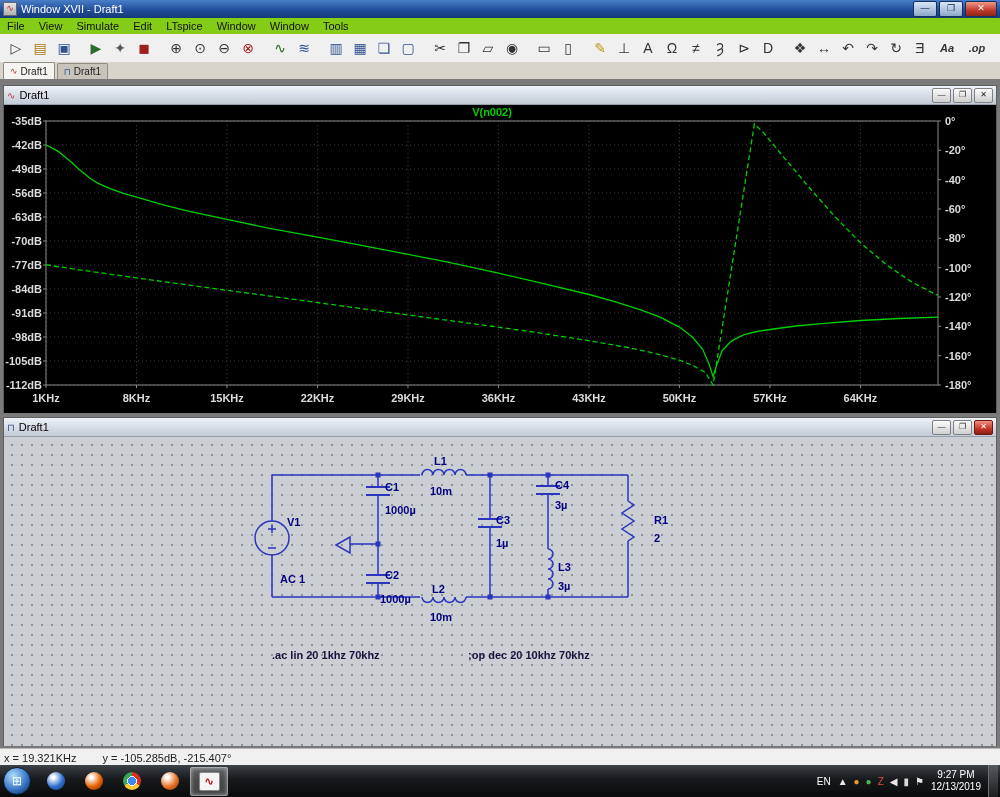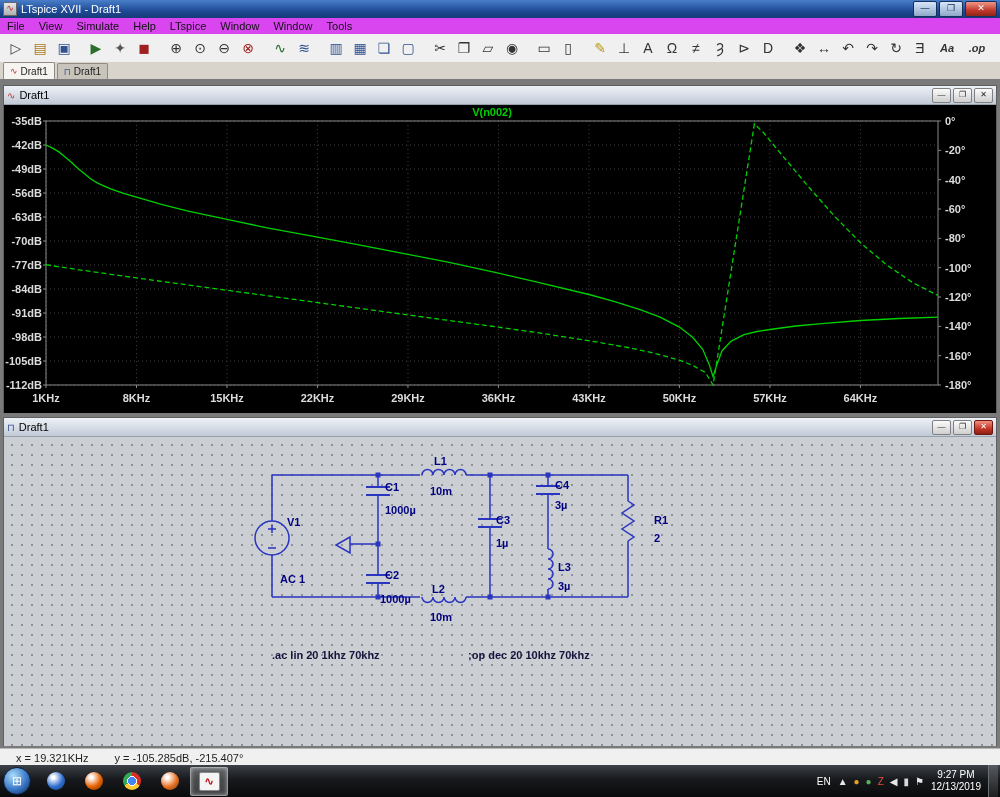--- a/index.html
+++ b/index.html
@@ -13,21 +13,21 @@
     background:linear-gradient(#4a7ec8,#1e4a96 60%,#163a78);
     color:#fff;display:flex;align-items:center;font-size:11px;padding-left:3px;gap:4px;}
   .app-icon{width:12px;height:12px;background:linear-gradient(#e8e8e8,#b0b0b0);
     border:1px solid #666;color:#c02020;font-size:9px;line-height:11px;text-align:center;}
   .caption-buttons{margin-left:auto;display:flex;gap:2px;padding-right:3px;}
   .cbtn{width:22px;height:14px;border:1px solid #16305e;border-radius:2px;
     background:linear-gradient(#d8e6f8,#8fa8c8);color:#10264a;font-size:9px;
     line-height:12px;text-align:center;}
   .cbtn.close{background:linear-gradient(#f09888,#c0392b 60%,#8e2418);color:#fff;width:30px;}
   
-  .menubar{position:absolute;top:18px;left:0;right:0;height:16px;background:#d946ef;
+  .menubar{position:absolute;top:18px;left:0;right:0;height:16px;background:#84cc16;
     border-bottom:1px solid #d0d0d0;display:flex;align-items:center;font-size:11px;color:#111;}
   .menu-item{padding:0 7px;}
   
   .toolbar{position:absolute;top:34px;left:0;right:0;height:28px;background:#f0f0f0;
     border-bottom:1px solid #c4c4c4;display:flex;align-items:center;padding-left:4px;}
   .tbtn{min-width:22px;height:22px;display:flex;align-items:center;justify-content:center;
     font-size:14px;color:#333;border:1px solid transparent;border-radius:2px;}
   .tbtn.wide{font-size:11px;font-weight:bold;font-style:italic;padding:0 3px;}
   .tbtn.gap{margin-left:8px;}
   
@@ -54,21 +54,21 @@
   .schem-content{position:relative;width:992px;height:309px;
     background-color:#cbced2;
     background-image:radial-gradient(circle,#8e9298 0.9px,rgba(0,0,0,0) 1.1px);
     background-size:10px 10px;background-position:3px 3px;}
   svg text{font-family:"Liberation Sans",sans-serif;}
   .clabel{font-size:11px;font-weight:bold;fill:#000080;}
   .directive{font-size:11px;font-weight:bold;fill:#14143c;}
   
   .statusbar{position:absolute;top:748px;left:0;right:0;height:17px;background:#f0f0f0;
     border-top:1px solid #b8b8b8;display:flex;align-items:center;font-size:11px;color:#222;
-    padding-left:16px;gap:26px;}
+    padding-left:4px;gap:26px;}
   
   .taskbar{position:absolute;top:765px;left:0;right:0;height:32px;
     background:linear-gradient(#3c4248,#17191c 45%,#090a0b);display:flex;align-items:center;gap:3px;}
   .start-orb{width:26px;height:26px;border-radius:50%;margin-left:3px;flex:none;
     background:radial-gradient(circle at 35% 30%,#aadcf8,#3a78c8 55%,#0f315e 92%);
     display:flex;align-items:center;justify-content:center;color:#fff;font-size:12px;
     border:1px solid #0a1e3a;}
   .task-apps{display:flex;align-items:center;gap:2px;margin-left:4px;}
   .task-icon{width:36px;height:27px;border-radius:2px;display:flex;align-items:center;justify-content:center;}
   .task-icon.active{background:rgba(255,255,255,0.22);border:1px solid rgba(255,255,255,0.45);
@@ -80,33 +80,33 @@
   .tray-ic{font-size:10px;}
   .tray-clock{text-align:center;line-height:1.25;font-size:10px;white-space:nowrap;}
   .show-desktop{width:9px;height:32px;background:linear-gradient(#565b60,#1c1e20);
     border-left:1px solid #6a6f74;flex:none;}
 </style>
 </head>
 <body>
 
 <div class="titlebar">
   <span class="app-icon">∿</span>
-  <span>LTspice XVII - Draft1</span>
+  <span>Window XVII - Draft1</span>
   <span class="caption-buttons">
     <span class="cbtn">—</span>
     <span class="cbtn">❐</span>
     <span class="cbtn close">✕</span>
   </span>
 </div>
 
 <div class="menubar" id="menubar">
     <span class="menu-item">File</span>
     <span class="menu-item">View</span>
     <span class="menu-item">Simulate</span>
-    <span class="menu-item">Help</span>
+    <span class="menu-item">Edit</span>
     <span class="menu-item">LTspice</span>
     <span class="menu-item">Window</span>
     <span class="menu-item">Window</span>
     <span class="menu-item">Tools</span>
   </div>
 
 <div class="toolbar" id="toolbar">
     <span class="tbtn" style="color: rgb(68, 68, 68);">▷</span>
     <span class="tbtn" style="color: rgb(168, 120, 24);">▤</span>
     <span class="tbtn" style="color: rgb(49, 81, 143);">▣</span>

